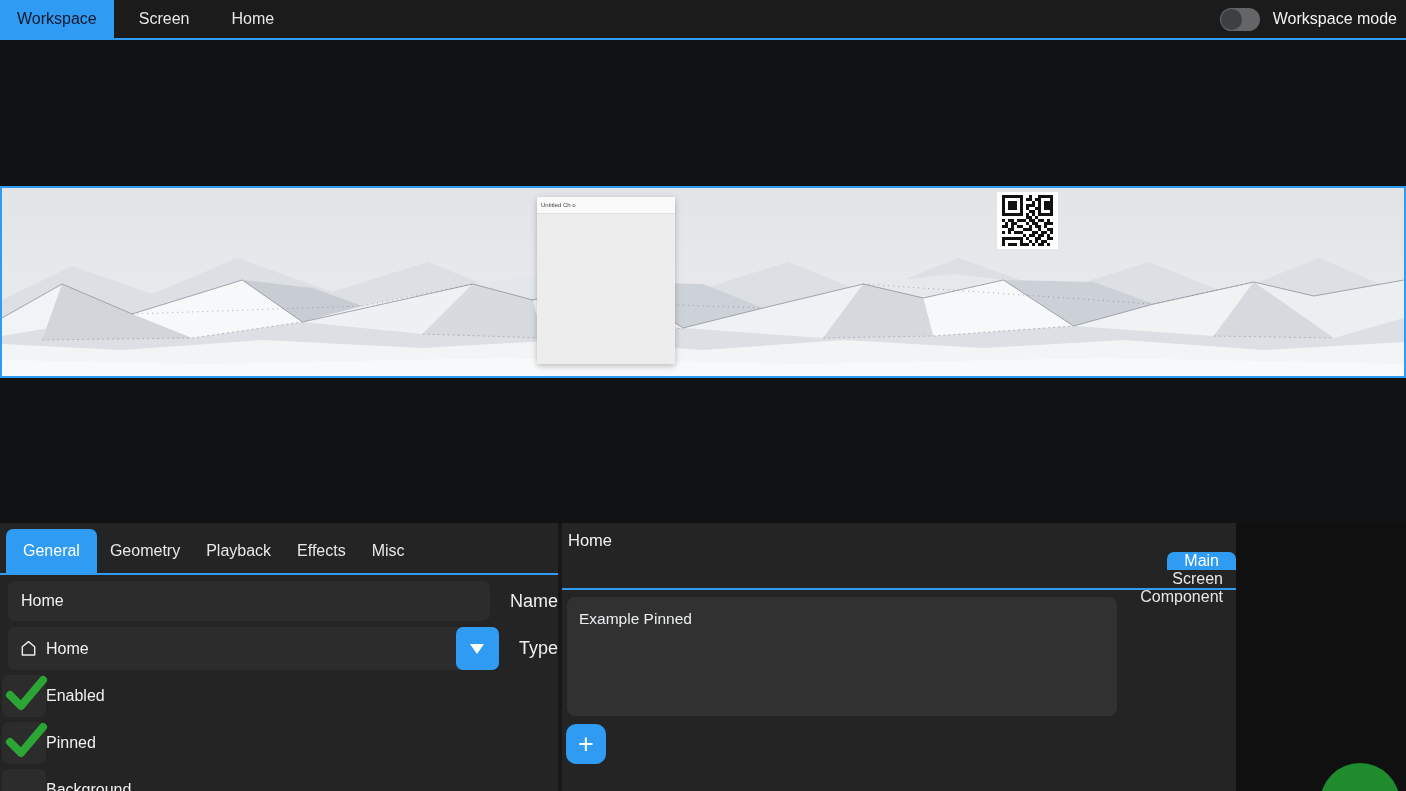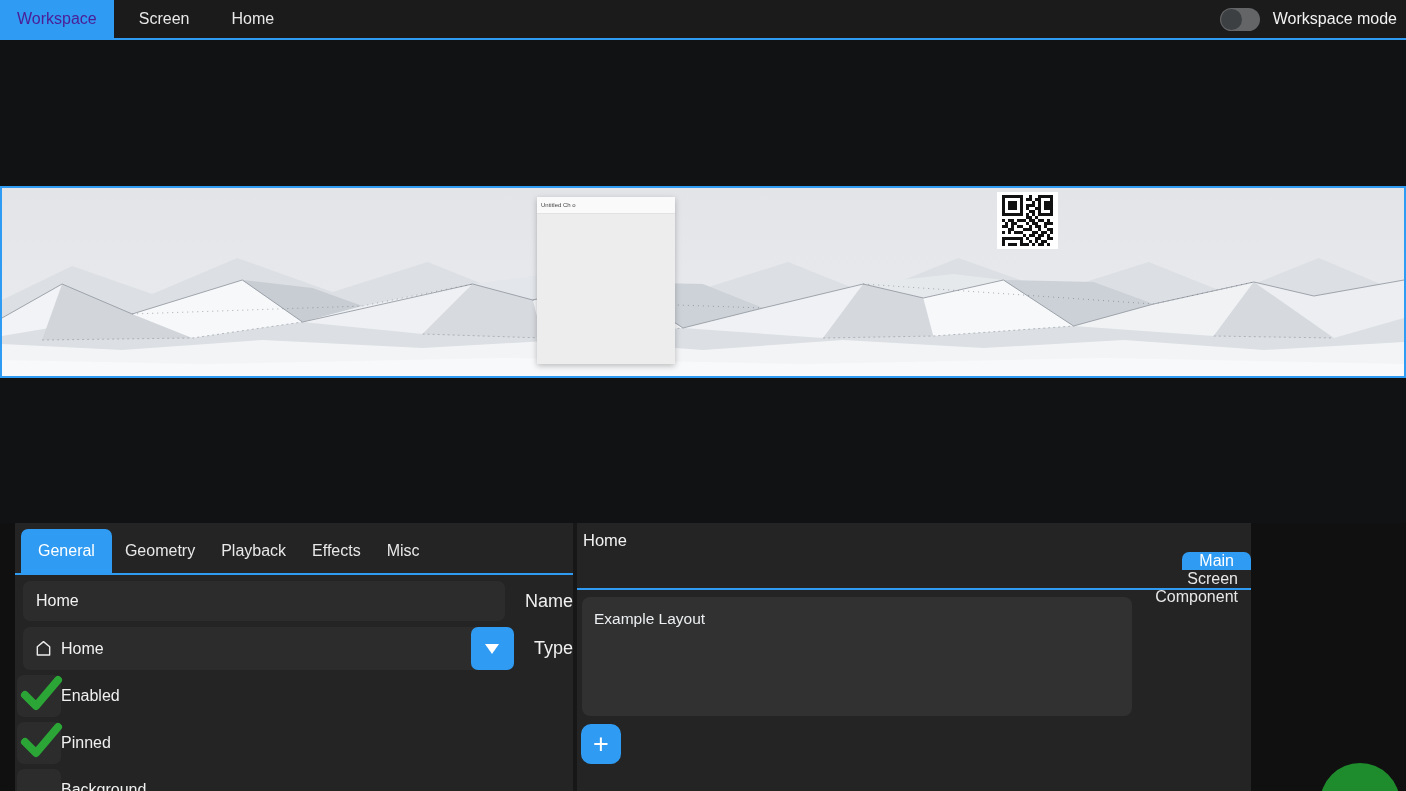--- a/index.html
+++ b/index.html
@@ -6,21 +6,21 @@
   html,body { width:1406px; height:791px; overflow:hidden; background:#101010;
               font-family:"Liberation Sans", sans-serif; color:#ececec; }
   .app { position:relative; width:1406px; height:791px; }
 
   
   .topbar { position:absolute; top:0; left:0; width:1406px; height:40px;
             background:#1b1b1b; border-bottom:2px solid #2f9bf2;
             display:flex; align-items:stretch; }
   .topbar .tab { display:flex; align-items:center; padding:0 17px; font-size:16px;
                  color:#e8e8e8; cursor:default; }
-  .topbar .tab.active { background:#2f9bf2; color:#4c1d95; }
+  .topbar .tab.active { background:#2f9bf2; color:#0f172a; }
   .topbar .tab + .tab { margin-left:8px; }
   .topbar-right { margin-left:auto; display:flex; align-items:center; gap:13px; padding-right:9px; }
   .toggle { width:40px; height:23px; border-radius:12px; background:#636567; position:relative; }
   .toggle .knob { position:absolute; left:1px; top:1px; width:21px; height:21px;
                   border-radius:50%; background:#3d4043; }
   .imm-label { font-size:16px; color:#f2f2f2; }
 
   
   .canvas { position:absolute; top:40px; left:0; width:1406px; height:483px; background:#111214; }
   .pano { position:absolute; top:146px; left:0; width:1406px; height:192px;
@@ -29,21 +29,21 @@
   .win-thumb { position:absolute; top:157px; left:537px; width:138px; height:167px;
                background:#ededee; box-shadow:0 2px 6px rgba(0,0,0,.25); }
   .win-titlebar { height:17px; background:#fafafa; border-bottom:1px solid #e2e2e2;
                   font-size:6px; color:#444; line-height:17px; padding-left:4px;
                   white-space:nowrap; overflow:hidden; }
   .qr { position:absolute; top:152px; left:997px; width:61px; height:57px;
         background:#fff; padding:3px; }
   .qr svg { display:block; width:100%; height:100%; }
 
   
-  .bottom { position:absolute; top:523px; left:15px; width:1236px; height:268px;
+  .bottom { position:absolute; top:523px; left:0; width:1236px; height:268px;
             display:flex; background:#3b82f6; }
   .panel { background:#242424; height:268px; position:relative; }
   .panel.left { width:558px; }
   .divider { width:4px; background:#171717; }
   .panel.right { flex:1; }
 
   .tabbar { display:flex; align-items:flex-end; border-bottom:2px solid #2f9bf2; }
   .panel.left .tabbar { height:52px; }
   .panel.right .tabbar { height:38px;flex-direction:column; }
   .tabbar .tab { font-size:16px; color:#e8e8e8; padding:0 13px; display:flex;
@@ -218,21 +218,21 @@
 
     <div class="panel right">
       <div class="panel-title">Home</div>
       <div class="tabbar">
         <div class="tab active">Main</div>
         <div class="tab">Screen</div>
         <div class="tab">Component</div>
       </div>
 
       <div class="listbox">
-        <div class="list-item">Example Layout</div>
+        <div class="list-item">Example Pinned</div>
       </div>
 
       <button class="add-btn">+</button>
     </div>
   </div>
 
   <div class="fab"></div>
 </div>
 
 </body></html>

